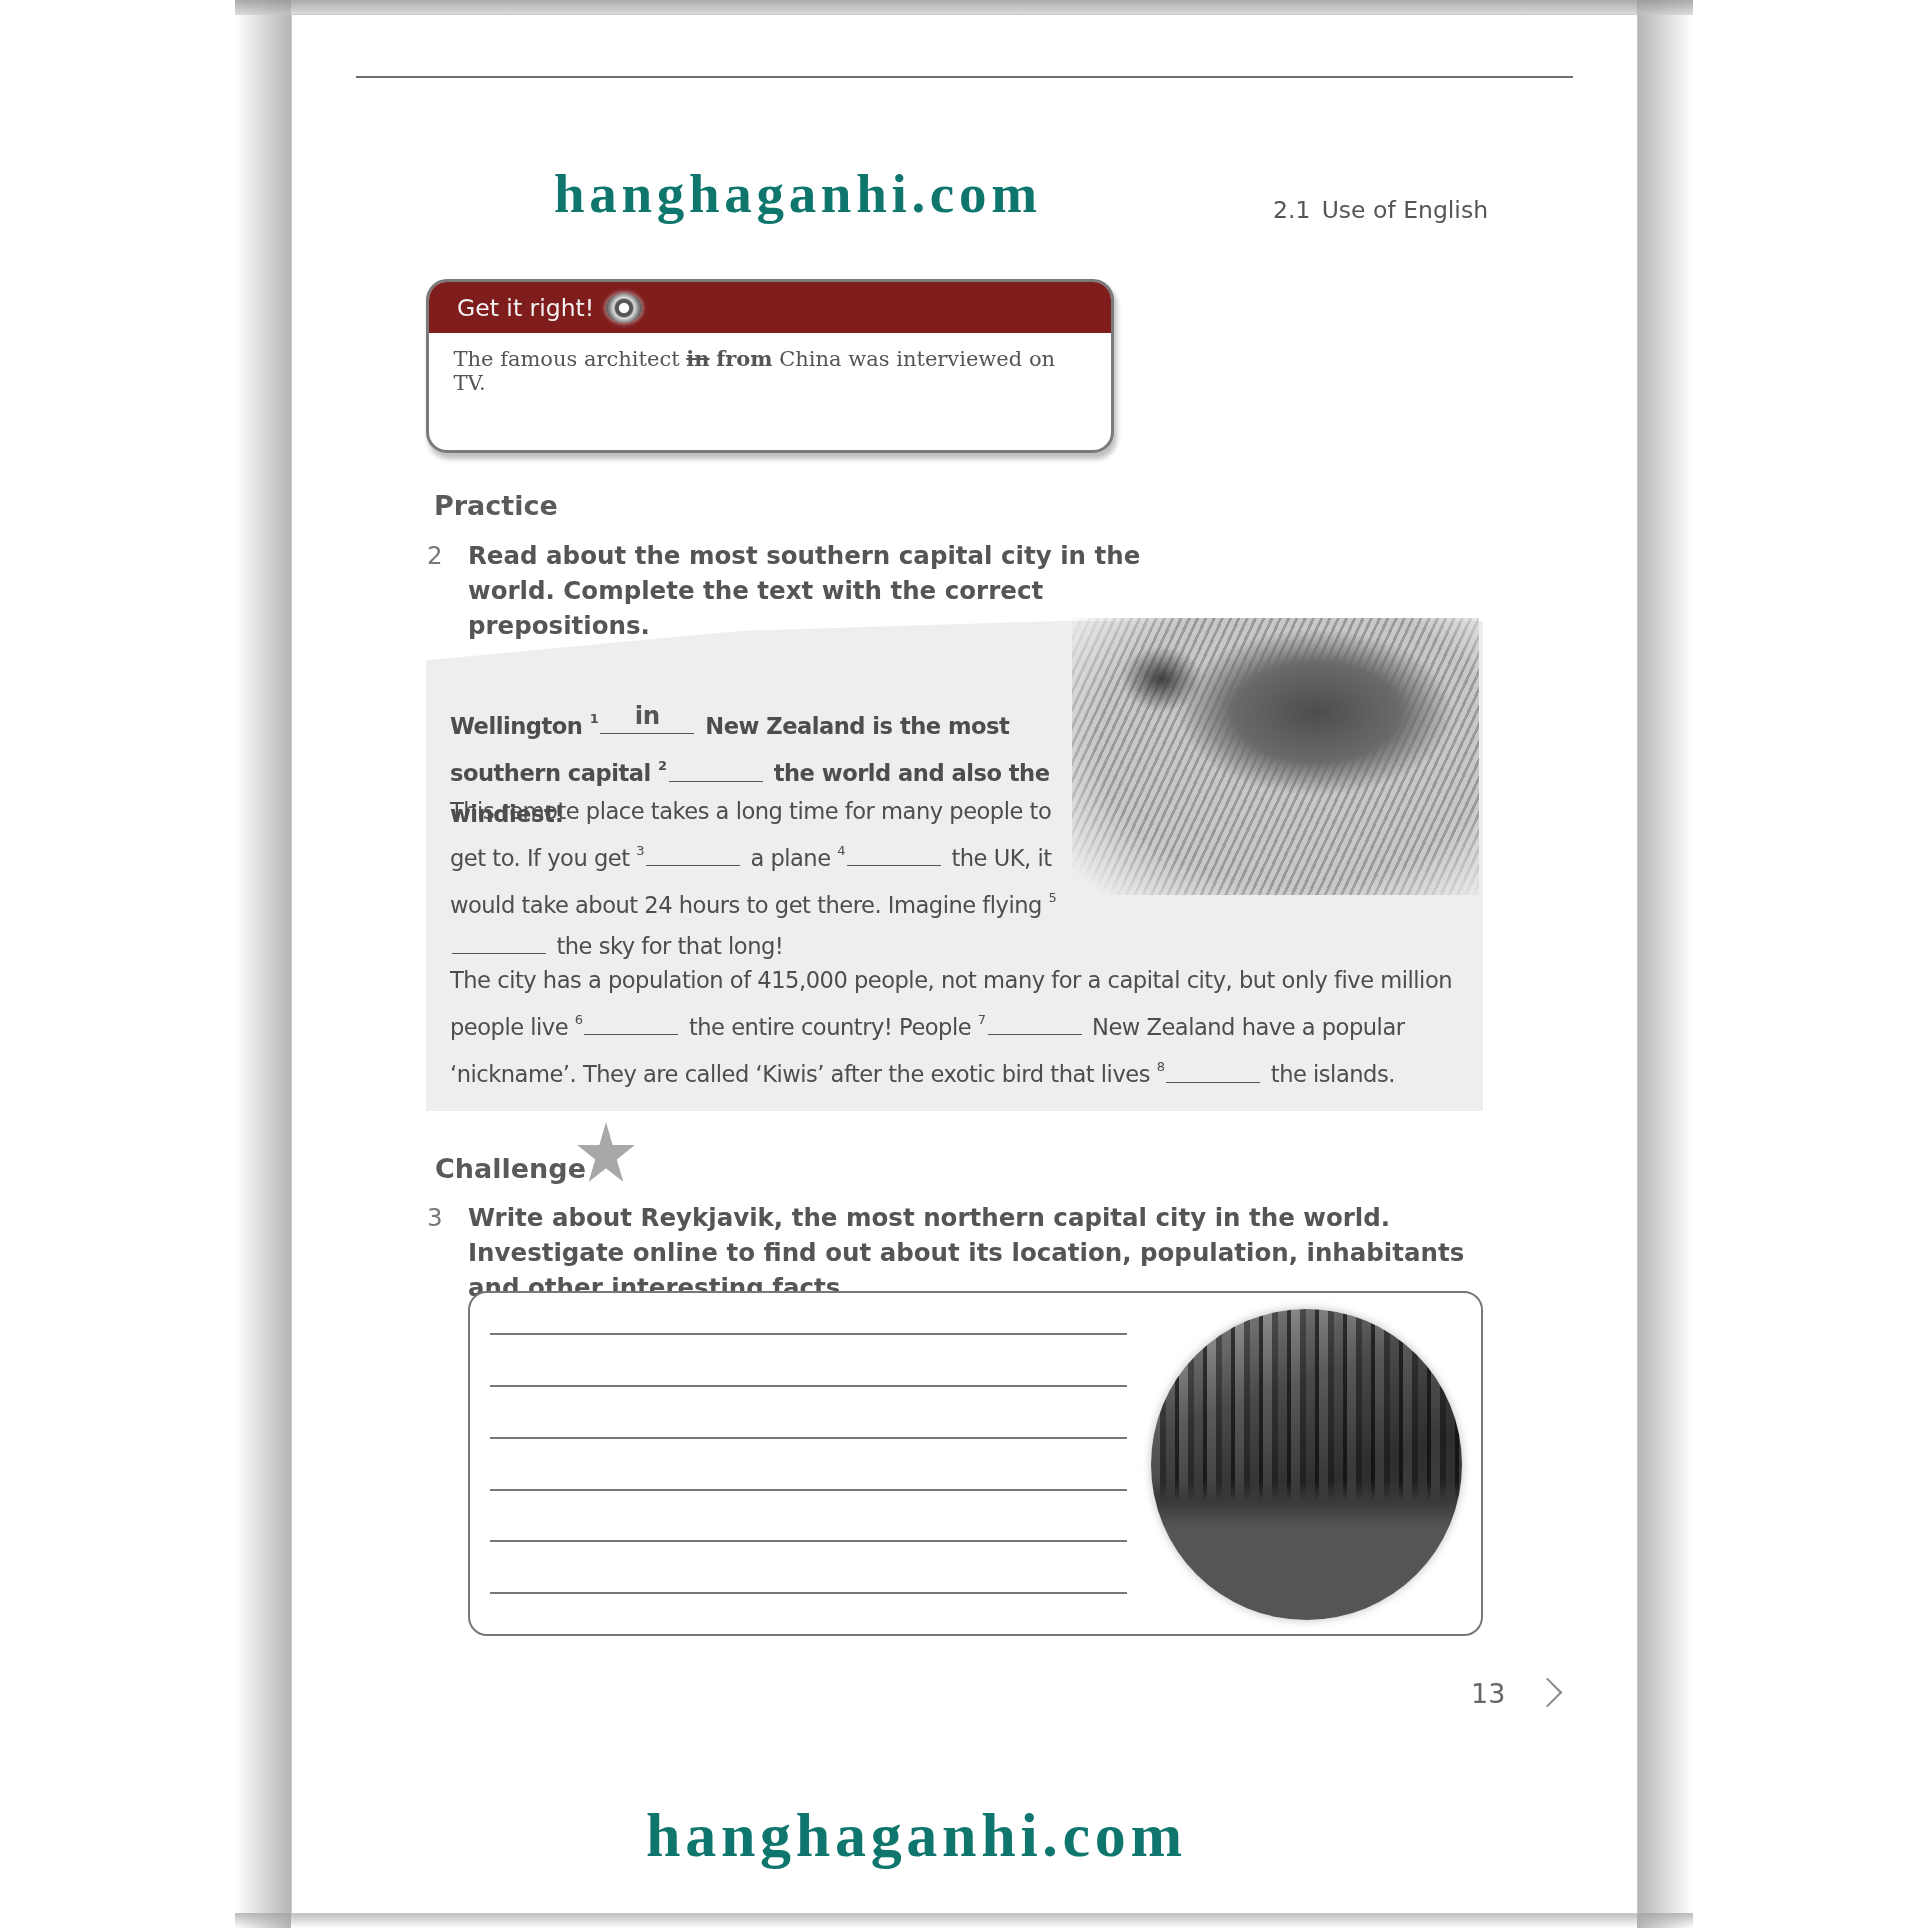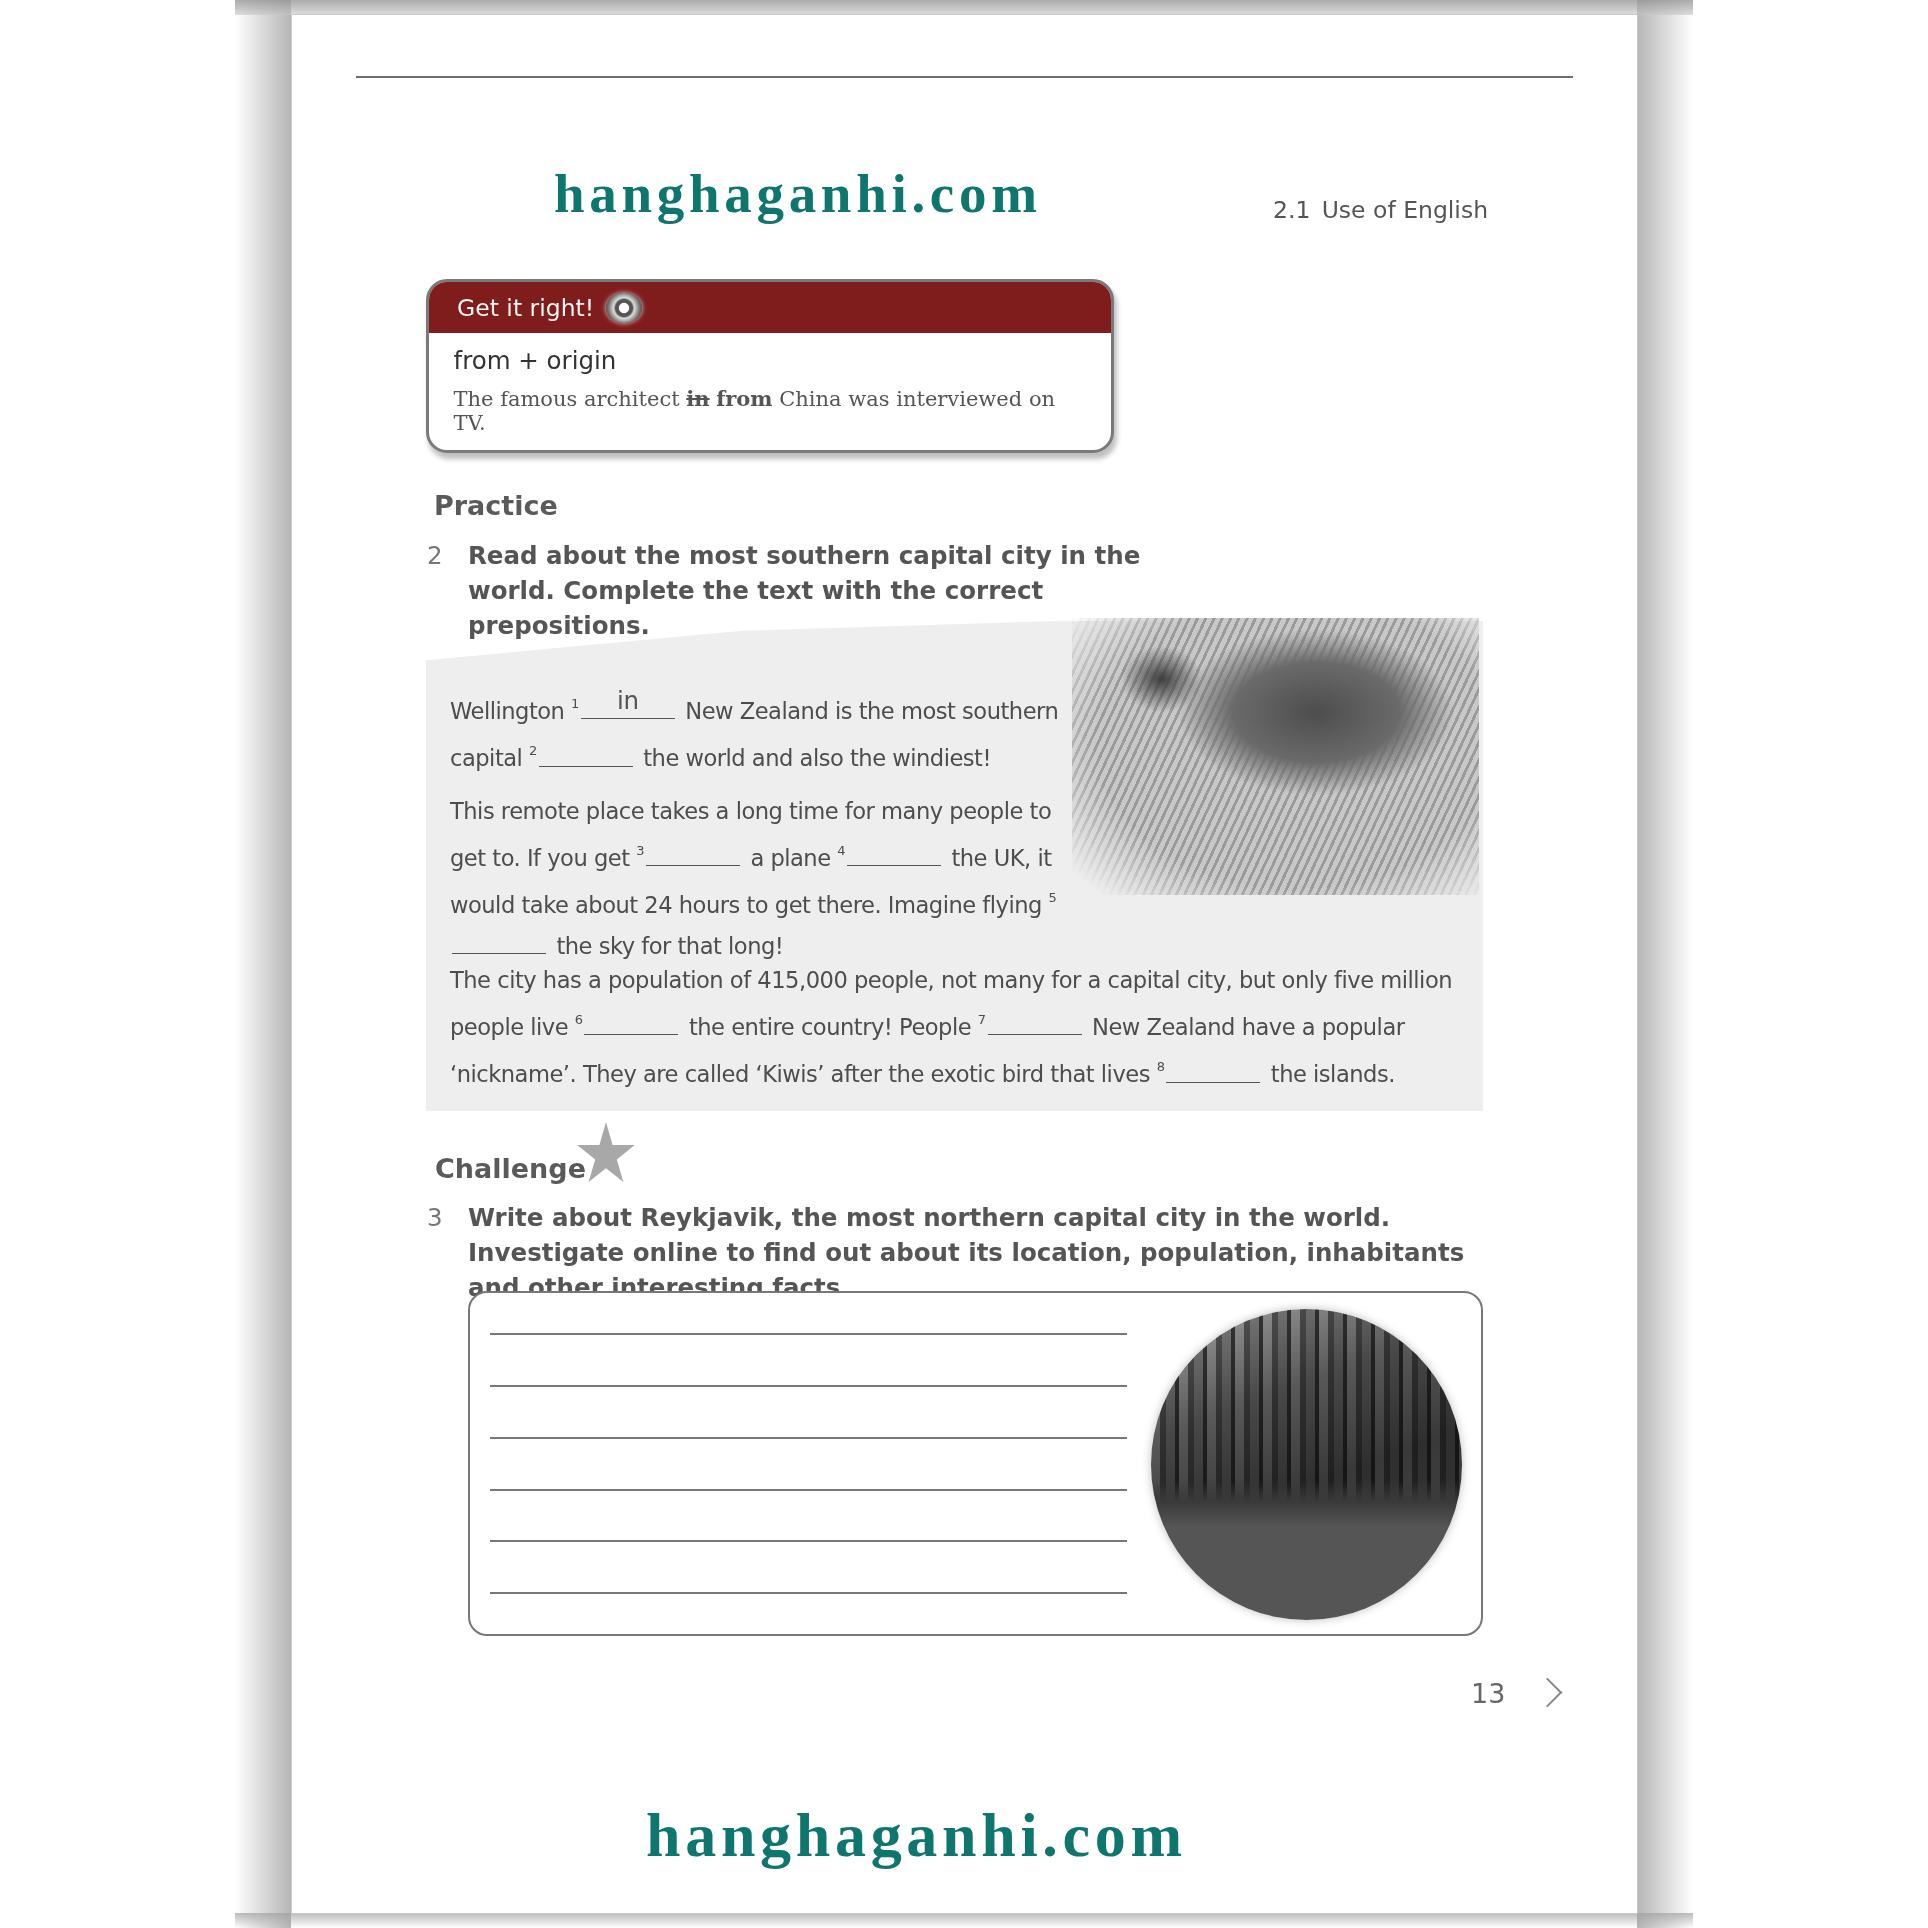--- a/index.html
+++ b/index.html
@@ -90,21 +90,21 @@
       radial-gradient(ellipse 10% 12% at 22% 22%, #3e3e3e 0%, rgba(90,90,90,0) 100%),
       repeating-linear-gradient(115deg, #9a9a9a 0 2.8px, #c8c8c8 2.8px 7.5px),
       #b5b5b5;
     -webkit-mask-image: radial-gradient(ellipse 70% 75% at 55% 45%, #000 70%, transparent 100%);
             mask-image: radial-gradient(ellipse 70% 75% at 55% 45%, #000 70%, transparent 100%);
   }
   .reading {
     position: absolute; font-family: "DejaVu Sans", sans-serif; font-size: 22.6px; color: #4d4d4d;
     line-height: 40px; letter-spacing: -0.5px;
   }
-  .para1 { left: 450px; top: 684px; width: 621px; }
+  .para1 { left: 450px; top: 699px; width: 621px; font-weight: bold; }
   .para2 { left: 450px; top: 779px; width: 621px; margin-top: 12px; }
   .para3 { left: 450px; top: 960px; width: 1017px; }
   .gap {
     display: inline-block; width: 94px; border-bottom: 1.9px solid #555; height: 24.5px;
     vertical-align: baseline; text-align: center; margin: 0 3.8px 0 1.9px; position: relative;
   }
   .gap .answer {
     position: absolute; left: 0; right: 0; top: -13px; font-size: 24.5px; color: #555;
     font-family: "DejaVu Sans", sans-serif;
   }
@@ -157,21 +157,20 @@
 <div class="section-title">
   <span class="num">2.1</span><span>Use of English</span>
 </div>
 
 <div class="gir-box">
   <div class="gir-header">
     <span class="gir-title">Get it right!</span>
     <span class="gir-icon"></span>
   </div>
   <div class="gir-body">
-    <div class="gir-rule">from + origin</div>
     <div class="gir-example">
       <span>The famous architect</span>
       <span class="struck">in</span>
       <span class="correct">from</span>
       <span>China was interviewed on TV.</span>
     </div>
   </div>
 </div>
 
 <div class="heading practice-heading">Practice</div>

